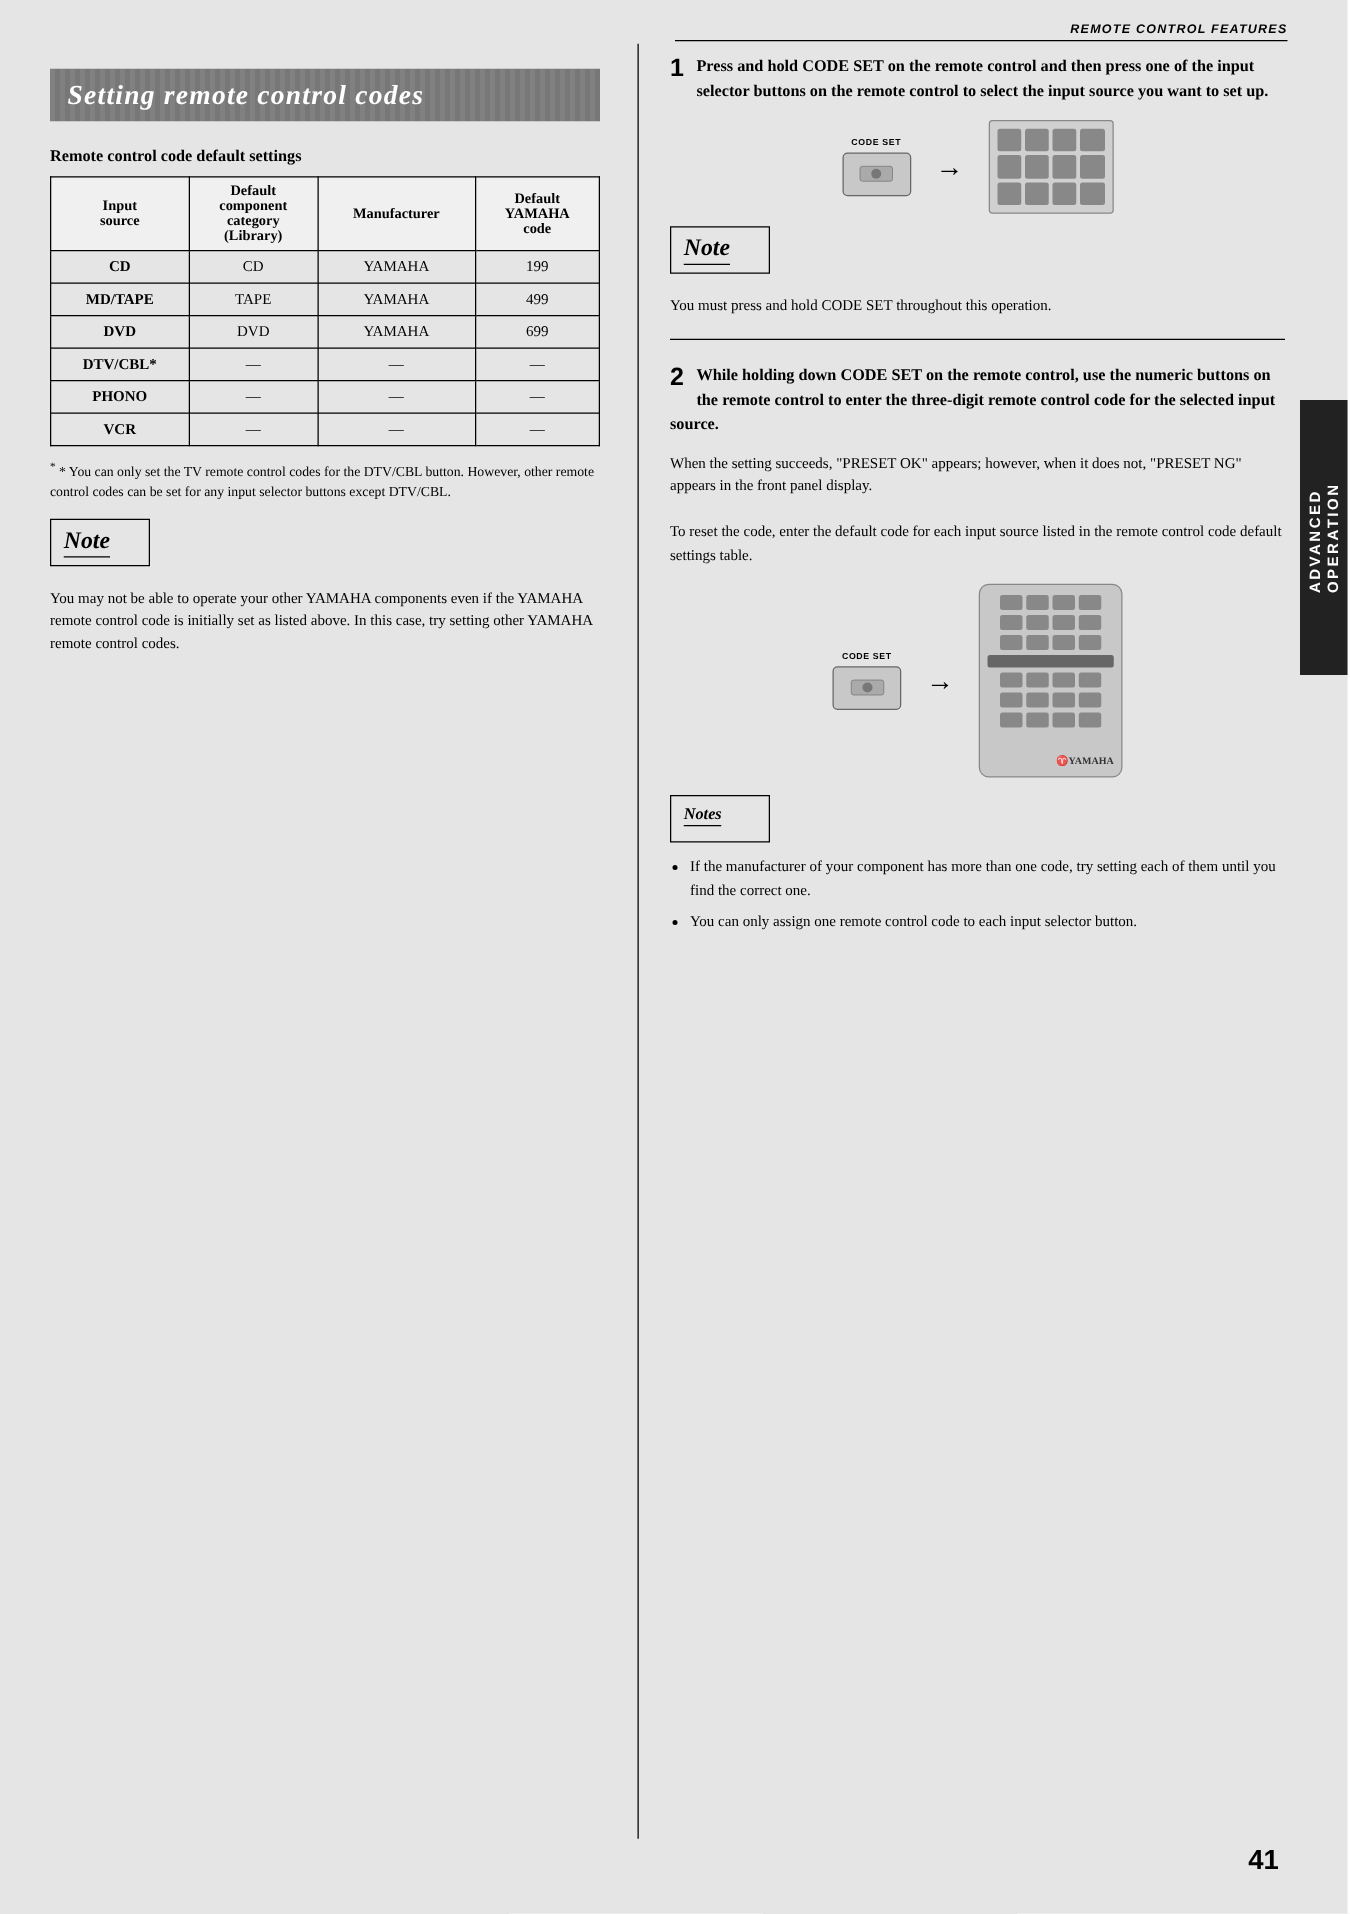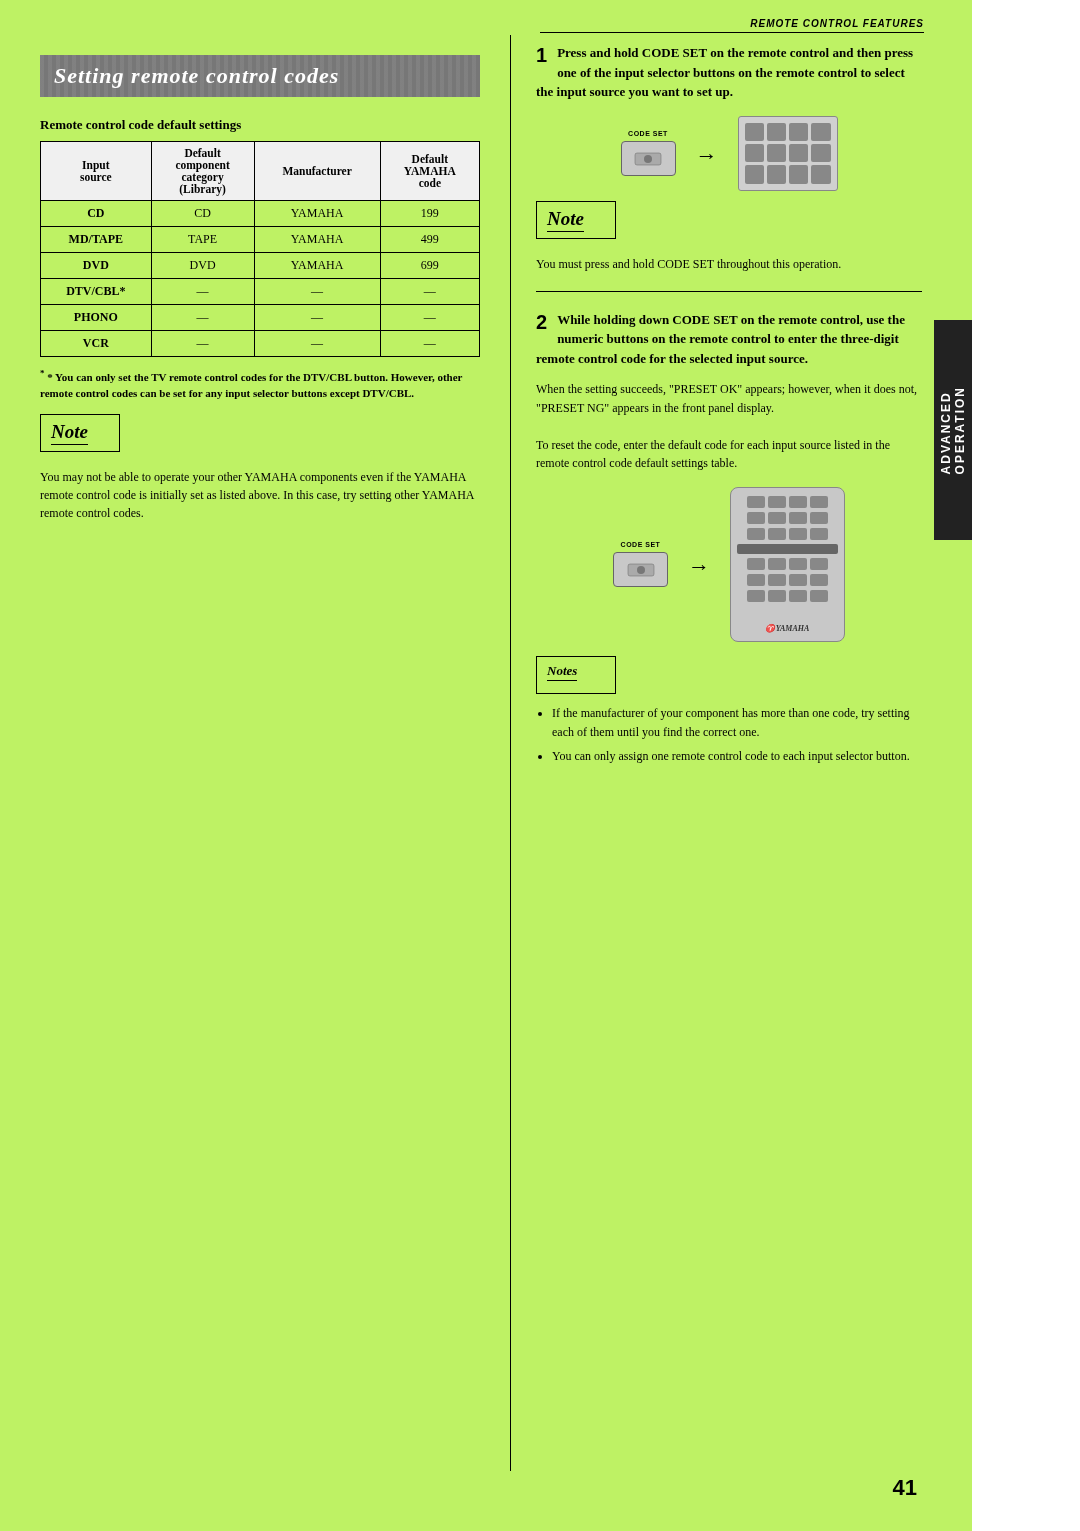--- a/index.html
+++ b/index.html
@@ -8,23 +8,23 @@
       font-family: 'Times New Roman', Times, serif;
       font-size: 13px;
       color: #000;
       width: 1080px;
       min-height: 1531px;
       position: relative;
       overflow: hidden;
     }
 
     .page-container {
-      width: 972px;
+      width: 1078px;
       min-height: 1531px;
-      background: #bef264;
+      background: #e5e5e5;
       position: relative;
       display: flex;
     }
 
     
     .sidebar-tab {
       position: absolute;
       right: 0;
       top: 320px;
       width: 38px;
@@ -154,21 +154,20 @@
     .default-table td.bold-cell {
       font-weight: bold;
     }
 
     
     .footnote {
       font-size: 11px;
       line-height: 1.5;
       margin-top: 6px;
       margin-bottom: 12px;
-      font-weight: bold;
     }
     .footnote sup {
       font-size: 9px;
     }
 
     
     .note-box {
       border: 1px solid #000;
       padding: 6px 10px;
       margin-bottom: 10px;
@@ -271,24 +270,23 @@
       justify-content: center;
     }
     .remote-large .rl-btn {
       background: #888;
       border-radius: 2px;
       flex: 1;
       height: 12px;
       max-width: 18px;
     }
     .yamaha-label {
-      text-align: center;
+      text-align: right;
       font-size: 8px;
       font-weight: bold;
-      font-style: italic;
       color: #333;
       margin-top: auto;
       font-family: serif;
     }
 
     .notes-label {
       font-size: 13px;
       font-style: italic;
       font-weight: bold;
       font-family: 'Times New Roman', Times, serif;

